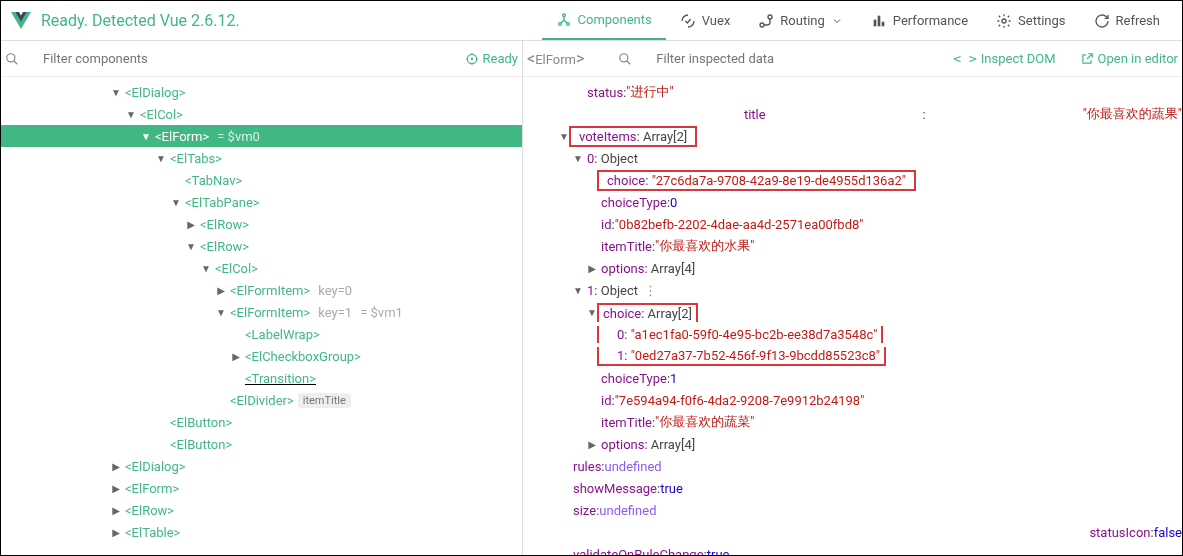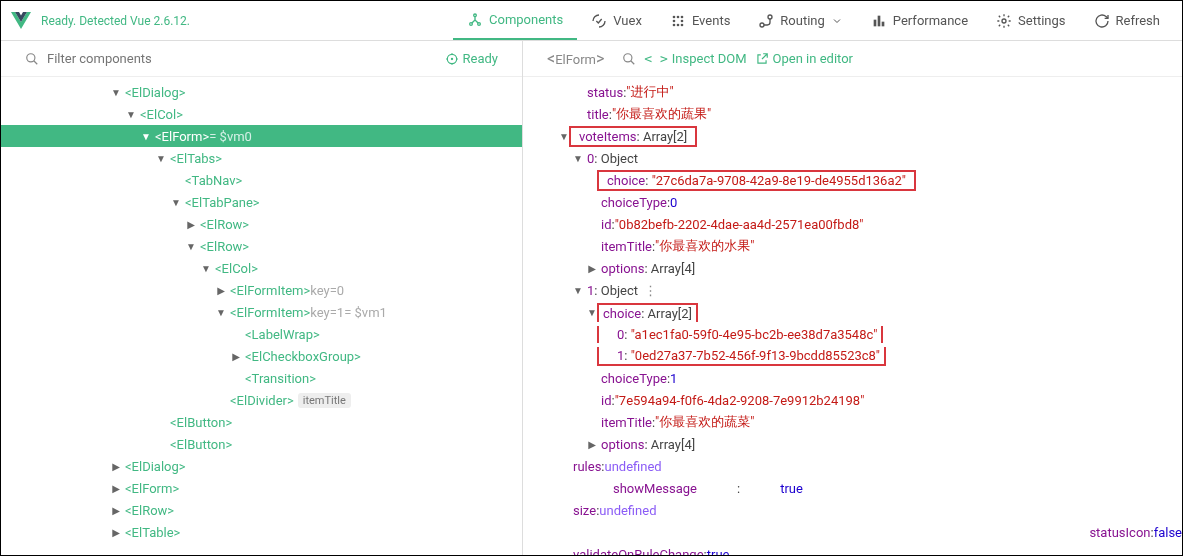--- a/index.html
+++ b/index.html
@@ -1,39 +1,39 @@
 <!DOCTYPE html>
 <html><head>
 <meta charset="utf-8">
 <style>
 *{box-sizing:border-box;margin:0;padding:0;font-family:-apple-system,BlinkMacSystemFont,"Segoe UI",Roboto,sans-serif;font-size:13px}
 body{background:#fff;width:1183px;height:556px;overflow:hidden;border:1px solid #000}
 .hdr{display:flex;align-items:center;height:40px;border-bottom:1px solid #ddd;padding:0 8px}
 .logo{width:24px;height:24px;margin-right:8px}
-.rdy{color:#41b883;font-size:12px;flex-shrink:0}
+.rdy{color:#41b883;font-size:16px;flex-shrink:0}
 .tabs{display:flex;margin-left:auto;align-items:center;height:100%}
 .tab{display:flex;align-items:center;gap:6px;padding:0 14px;height:100%;color:#555;cursor:pointer;white-space:nowrap}
 .tab.active{color:#41b883;border-bottom:2px solid #41b883}
 .tab svg{width:16px;height:16px}
 .body{display:flex;height:calc(100% - 40px)}
 .pane{display:flex;flex-direction:column;overflow:hidden}
 .pane-l{width:522px;border-right:1px solid #ddd}
 .pane-r{flex:1}
-.sub{display:flex;align-items:center;height:36px;border-bottom:1px solid #eee;padding:0 24px;gap:8px}
+.sub{display:flex;align-items:center;height:36px;border-bottom:1px solid #eee;padding:0 4px;gap:24px}
 .sub input{border:none;outline:none;flex:1;color:#555}
 .sub .act{color:#41b883;display:flex;align-items:center;gap:4px;cursor:pointer;white-space:nowrap}
 .bc{color:#888;font-size:16px}
 .content{flex:1;overflow:auto;padding:4px 0}
 .row{display:flex;align-items:center;height:22px;white-space:nowrap;cursor:default}
 .row.sel{background:#41b883;color:#fff}
 .ar{display:inline-block;width:10px;color:#666;font-size:10px;text-align:center;margin-right:4px}
 .row.sel .ar{color:#fff}
 .cmp{color:#41b883}
 .row.sel .cmp{color:#fff}
-.ann{color:#aaa;margin-left:0}
+.ann{color:#aaa;margin-left:8px}
 .row.sel .ann{color:#d5f0e6}
 .bdg{background:#eee;color:#777;font-size:11px;padding:1px 5px;border-radius:3px;margin-left:4px}
 .insp .row{font-family:Menlo,Consolas,monospace;font-size:12px}
 .k{color:#881391}
 .s{color:#c41a16}
 .n,.b{color:#1c00cf}
 .u{color:#8b5cf6}
 .t{color:#444}
 .box{border:2px solid #d9363e;padding:1px 8px;margin-left:-4px}
 .dots{color:#888;margin-left:6px;letter-spacing:2px}
@@ -59,33 +59,20 @@
         <span>Components</span>
       </div>
 <div class="tab">
         <svg viewBox="0 0 24 24" fill="none" stroke="currentColor" stroke-width="2">
           <path d="M3 12a9 9 0 0 1 9-9m9 9a9 9 0 0 1-9 9"></path>
           <path d="M8 12l3 3 5-6"></path>
         </svg>
         <span>Vuex</span>
       </div>
 <div class="tab">
-        <svg viewBox="0 0 24 24" fill="currentColor">
-          <circle cx="6" cy="6" r="2"></circle>
-          <circle cx="12" cy="6" r="2"></circle>
-          <circle cx="18" cy="6" r="2"></circle>
-          <circle cx="6" cy="12" r="2"></circle>
-          <circle cx="18" cy="12" r="2"></circle>
-          <circle cx="6" cy="18" r="2"></circle>
-          <circle cx="12" cy="18" r="2"></circle>
-          <circle cx="18" cy="18" r="2"></circle>
-        </svg>
-        <span>Events</span>
-      </div>
-<div class="tab">
         <svg viewBox="0 0 24 24" fill="none" stroke="currentColor" stroke-width="2">
           <circle cx="6" cy="18" r="3"></circle>
           <circle cx="18" cy="6" r="3"></circle>
           <path d="M9 18h5a4 4 0 0 0 4-4V9"></path>
         </svg>
         <span>Routing</span>
         <svg viewBox="0 0 24 24" fill="none" stroke="currentColor" stroke-width="2" style="width:12px;height:12px">
           <path d="M6 9l6 6 6-6"></path>
         </svg>
       </div>
@@ -181,21 +168,21 @@
           <span class="ann"> = $vm1</span>
         </div>
         <div class="row" style="padding-left: 230px;">
           <span class="ar"></span>
           <span class="cmp">&lt;LabelWrap&gt;</span>
         </div>
         <div class="row" style="padding-left: 230px;">
           <span class="ar">▶</span>
           <span class="cmp">&lt;ElCheckboxGroup&gt;</span>
         </div>
-        <div class="row" style="padding-left: 230px;">
+        <div class="row" style="padding-left: 230px; text-decoration: underline;">
           <span class="ar"></span>
           <span class="cmp">&lt;Transition&gt;</span>
         </div>
         <div class="row" style="padding-left: 215px;">
           <span class="ar"></span>
           <span class="cmp">&lt;ElDivider&gt;</span>
           <span class="bdg">itemTitle</span>
         </div>
         <div class="row" style="padding-left: 155px;">
           <span class="ar"></span>
@@ -224,39 +211,40 @@
       </div>
 </div>
 
 <div class="pane pane-r">
 <div class="sub">
 <span class="bc">&lt;<span>ElForm</span>&gt;</span>
 <svg class="si" viewBox="0 0 24 24" fill="none" stroke="currentColor" stroke-width="2" style="margin-left:10px">
           <circle cx="10" cy="10" r="7"></circle>
           <path d="M21 21l-6-6"></path>
         </svg>
+<input placeholder="Filter inspected data" style="">
 <span class="act">
           <span style="font-family:monospace">&lt; &gt;</span>
           <span>Inspect DOM</span>
         </span>
 <span class="act">
           <svg viewBox="0 0 24 24" fill="none" stroke="currentColor" stroke-width="2" style="width:14px;height:14px">
             <path d="M14 3h7v7M21 3l-9 9M10 5H5v14h14v-5"></path>
           </svg>
           <span>Open in editor</span>
         </span>
 </div>
 <div class="content insp" id="insp">
         <div class="row" style="padding-left: 50px;">
           <span class="ar"></span>
           <span class="k">status</span>
           <span class="t">: </span>
           <span class="s">"进行中"</span>
         </div>
-        <div class="row" style="padding-left: 50px;">
+        <div class="row" style="padding-left: 50px; justify-content: space-between;">
           <span class="ar"></span>
           <span class="k">title</span>
           <span class="t">: </span>
           <span class="s">"你最喜欢的蔬果"</span>
         </div>
         <div class="row" style="padding-left: 36px;">
           <span class="ar">▼</span>
           <span class="box"><span class="k">voteItems</span><span class="t">: Array[2]</span></span>
         </div>
         <div class="row" style="padding-left: 50px;">
@@ -331,21 +319,21 @@
           <span class="ar">▶</span>
           <span class="k">options</span>
           <span class="t">: Array[4]</span>
         </div>
         <div class="row" style="padding-left: 36px;">
           <span class="ar"></span>
           <span class="k">rules</span>
           <span class="t">: </span>
           <span class="u">undefined</span>
         </div>
-        <div class="row" style="padding-left: 36px; gap: 40px;">
+        <div class="row" style="padding-left: 36px;">
           <span class="ar"></span>
           <span class="k">showMessage</span>
           <span class="t">: </span>
           <span class="b">true</span>
         </div>
         <div class="row" style="padding-left: 36px;">
           <span class="ar"></span>
           <span class="k">size</span>
           <span class="t">: </span>
           <span class="u">undefined</span>

